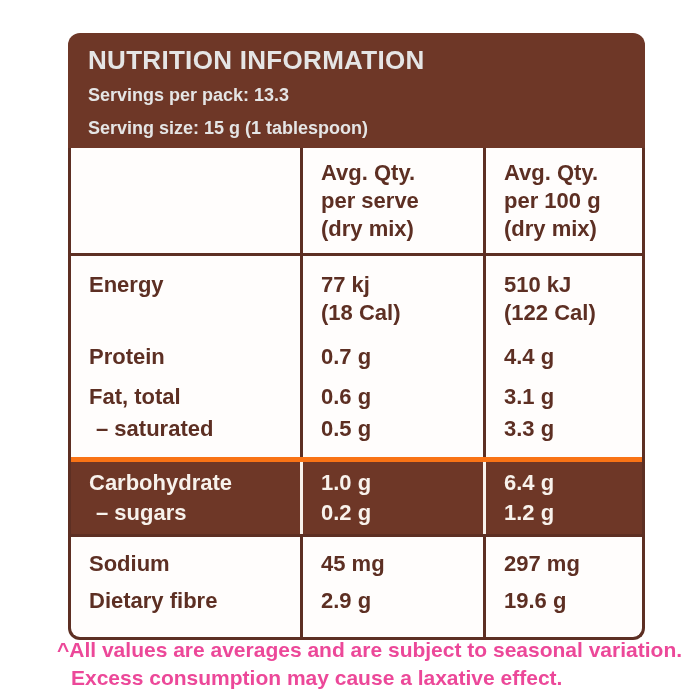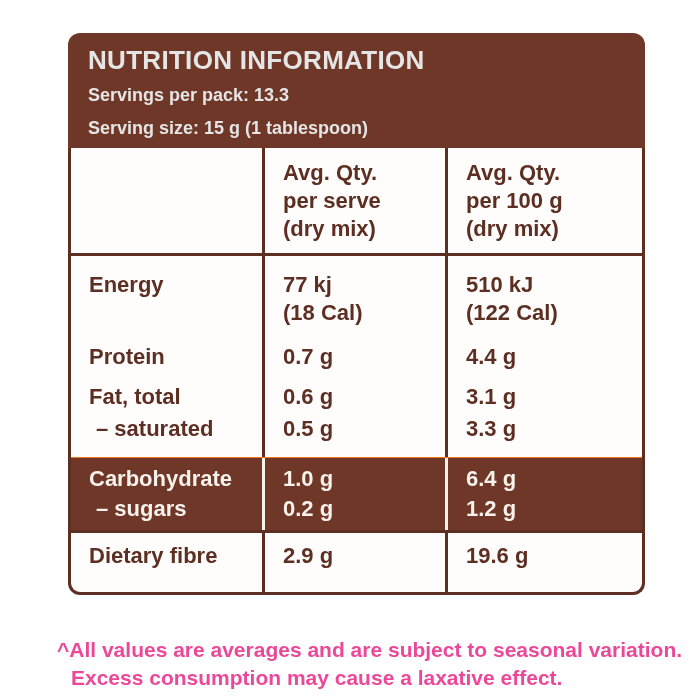--- a/index.html
+++ b/index.html
@@ -51,34 +51,34 @@
   }
   .row {
     display: grid;
     grid-template-columns: 191px 183px 1fr;
   }
   .cell {
     padding-left: 18px;
     padding-right: 6px;
     line-height: 28px;
   }
-  .c2, .c3 { border-left: 3px solid #5d2f23; }
+  .c2, .c3 { border-left: 3px solid #5d2f23; margin-left: 38px; }
   .pre { white-space: pre-line; }
   .head-row { border-bottom: 3px solid #5d2f23; }
   .head-row .cell { padding-top: 11px; padding-bottom: 10px; }
   .r0 .cell { padding-top: 15px; padding-bottom: 16px; }
   .r1 .cell { padding-bottom: 12px; }
   .r2 .cell { padding-bottom: 4px; }
   .r3 .cell { padding-bottom: 14px; }
   .highlight {
     background: #6e3727;
     color: #f8f2ec;
   }
   .highlight .c2, .highlight .c3 { border-left-color: #f8f2ec; }
-  .r4 { border-top: 1px solid #f97316; }
+  .r4 { border-top: 5px solid #f97316; }
   .r4 .cell { padding-top: 6px; line-height: 30px; }
   .r5 { border-bottom: 3px solid #5d2f23; }
   .r5 .cell { padding-bottom: 6px; line-height: 30px; }
   .r6 .cell { padding-top: 13px; }
   .r7 .cell { padding-top: 9px; padding-bottom: 22px; }
   .dash { padding-left: 25px; }
   .footnote {
     position: absolute;
     left: 57px;
     top: 636px;
@@ -145,20 +145,25 @@
         <div class="cell c2">1.0 g</div>
         <div class="cell c3">6.4 g</div>
       </div>
 
       <div class="row r5 highlight">
         <div class="cell c1 dash">– sugars</div>
         <div class="cell c2">0.2 g</div>
         <div class="cell c3">1.2 g</div>
       </div>
 
+      <div class="row r6">
+        <div class="cell c1">Sodium</div>
+        <div class="cell c2">45 mg</div>
+        <div class="cell c3">297 mg</div>
+      </div>
 
       <div class="row r7">
         <div class="cell c1">Dietary fibre</div>
         <div class="cell c2">2.9 g</div>
         <div class="cell c3">19.6 g</div>
       </div>
 
     </div>
   </section>
 

